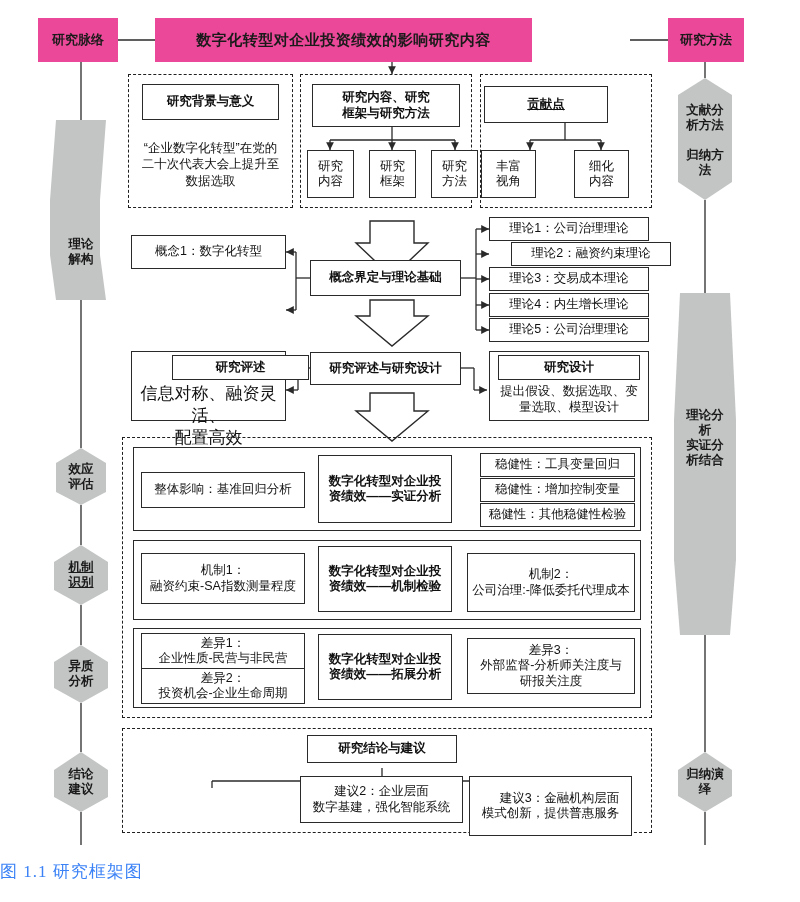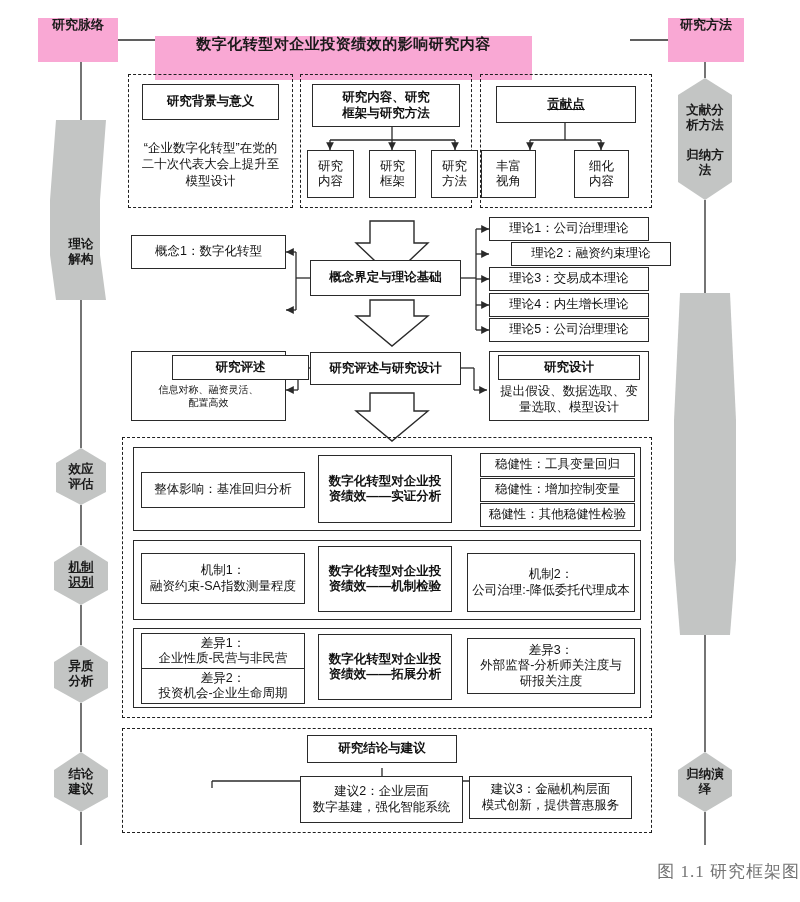--- a/index.html
+++ b/index.html
@@ -1,36 +1,36 @@
 <!DOCTYPE html>
 <html><head>
 <meta charset="utf-8">
 <style>
   html,body{margin:0;padding:0;background:#ffffff;}
   body{width:800px;height:902px;font-family:"Liberation Sans","DejaVu Sans",sans-serif;color:#111;}
   #root{position:relative;width:800px;height:902px;overflow:hidden;}
   .abs{position:absolute;box-sizing:border-box;}
   
-  .chip{background:#f9a8d4;display:flex;justify-content:center;
+  .chip{background:#ec4899;display:flex;align-items:center;justify-content:center;
         text-align:center;font-weight:bold;line-height:1.12;color:#1a1a1a;}
   .chip.title{font-size:15px;letter-spacing:.5px;}
   .chip.small{font-size:13px;}
   
   .sideLabel{position:absolute;display:flex;align-items:center;justify-content:center;
              text-align:center;font-size:12.5px;font-weight:bold;line-height:1.2;color:#1a1a1a;
              pointer-events:none;}
   
   .box{border:1.4px solid #2a2a2a;background:#fff;display:flex;flex-direction:column;
        align-items:center;justify-content:center;text-align:center;line-height:1.22;
        font-size:12.5px;color:#111;padding:2px 3px;}
   .box.b{font-weight:bold;}
   .dash{border:1.6px dashed #1f1f1f;background:transparent;}
   .solidGrp{border:1.4px solid #2a2a2a;background:#fff;}
-  .cap{position:absolute;width:100%;text-align:right;font-family:"Liberation Serif","DejaVu Serif",serif;
-       font-size:17px;color:#737373;letter-spacing:1px;}
+  .cap{position:absolute;width:100%;text-align:left;font-family:"Liberation Serif","DejaVu Serif",serif;
+       font-size:17px;color:#3b82f6;letter-spacing:1px;}
   svg.lines{position:absolute;left:0;top:0;width:800px;height:902px;pointer-events:none;}
   .fatArrow{fill:#fff;stroke:#2a2a2a;stroke-width:1.4;}
 </style>
 </head>
 <body>
 
 <div id="root">
 
   <svg class="lines" viewBox="0 0 800 902">
     <defs>
@@ -126,21 +126,21 @@
     <g fill="#c3c5c4" stroke="none">
       <polygon points="705,78 732,95 732,182 705,200 678,182 678,95"></polygon>
       <polygon points="705,293 730,293 736,420 736,560 730,635 680,635 674,560 674,420 680,293"></polygon>
       <polygon points="705,752 732,770 732,796 705,812 678,796 678,770"></polygon>
     </g>
   </svg>
 
   <div class="abs chip small" style="left:38px;top:18px;width:80px;height:44px;">
     <span>研究脉络</span>
   </div>
-  <div class="abs chip title" style="left:155px;top:36px;width:377px;height:44px;">
+  <div class="abs chip title" style="left:155px;top:18px;width:377px;height:44px;">
     <span>数字化转型对企业投资绩效的影响研究内容</span>
   </div>
   <div class="abs chip small" style="left:668px;top:18px;width:76px;height:44px;">
     <span>研究方法</span>
   </div>
 
   <div class="sideLabel" style="left:50px;top:232px;width:62px;height:40px;white-space:pre-line;">理论
 解构</div>
   <div class="sideLabel" style="left:50px;top:457px;width:62px;height:40px;white-space:pre-line;">效应
 评估</div>
@@ -149,58 +149,62 @@
   <div class="sideLabel" style="left:50px;top:654px;width:62px;height:40px;white-space:pre-line;">异质
 分析</div>
   <div class="sideLabel" style="left:50px;top:762px;width:62px;height:40px;white-space:pre-line;">结论
 建议</div>
 
   <div class="sideLabel" style="left:672px;top:96px;width:66px;height:88px;white-space:pre-line;">文献分
 析方法
 
 归纳方
 法</div>
+  <div class="sideLabel" style="left:670px;top:400px;width:70px;height:76px;white-space:pre-line;">理论分
+析
+实证分
+析结合</div>
   <div class="sideLabel" style="left:672px;top:762px;width:66px;height:40px;white-space:pre-line;">归纳演
 绎</div>
 
   <div class="abs dash" style="left:128px;top:74px;width:165px;height:134px;"></div>
   <div class="abs box b" style="left:142px;top:84px;width:137px;height:36px;">研究背景与意义</div>
   <div class="abs" style="left:134px;top:140px;width:153px;height:58px;text-align:center;font-size:12.5px;line-height:1.3;white-space:pre-line;">“企业数字化转型”在党的
 二十次代表大会上提升至
-模型设计</div>
+数据选取</div>
 
   <div class="abs dash" style="left:300px;top:74px;width:172px;height:134px;"></div>
   <div class="abs box b" style="left:312px;top:84px;width:148px;height:43px;white-space:pre-line;">研究内容、研究
 框架与研究方法</div>
   <div class="abs box" style="left:307px;top:150px;width:47px;height:48px;white-space:pre-line;">研究
 内容</div>
   <div class="abs box" style="left:369px;top:150px;width:47px;height:48px;white-space:pre-line;">研究
 框架</div>
   <div class="abs box" style="left:431px;top:150px;width:47px;height:48px;white-space:pre-line;">研究
 方法</div>
 
   <div class="abs dash" style="left:480px;top:74px;width:172px;height:134px;"></div>
-  <div class="abs box b" style="left:496px;top:86px;width:140px;height:37px;text-decoration:underline;">贡献点</div>
+  <div class="abs box b" style="left:484px;top:86px;width:124px;height:37px;text-decoration:underline;">贡献点</div>
   <div class="abs box" style="left:481px;top:150px;width:55px;height:48px;white-space:pre-line;">丰富
 视角</div>
   <div class="abs box" style="left:574px;top:150px;width:55px;height:48px;white-space:pre-line;">细化
 内容</div>
 
   <div class="abs box" style="left:131px;top:235px;width:155px;height:34px;">概念1：数字化转型</div>
   <div class="abs box b" style="left:310px;top:260px;width:151px;height:36px;">概念界定与理论基础</div>
 
   <div class="abs box" style="left:489px;top:217px;width:160px;height:24px;">理论1：公司治理理论</div>
   <div class="abs box" style="left:489px;top:242px;width:160px;height:24px;margin-left:22px;">理论2：融资约束理论</div>
   <div class="abs box" style="left:489px;top:267px;width:160px;height:24px;">理论3：交易成本理论</div>
   <div class="abs box" style="left:489px;top:293px;width:160px;height:24px;">理论4：内生增长理论</div>
   <div class="abs box" style="left:489px;top:318px;width:160px;height:24px;">理论5：公司治理理论</div>
 
   <div class="abs box" style="left:131px;top:351px;width:155px;height:70px;justify-content:flex-start;padding:0;"></div>
   <div class="abs box b" style="left:140px;top:355px;width:137px;height:25px;margin-left:32px;">研究评述</div>
-  <div class="abs" style="left:134px;top:383px;width:149px;height:36px;text-align:center;font-size:10px;line-height:1.3;white-space:pre-line;">信息对称、融资灵活、
+  <div class="abs" style="left:134px;top:383px;width:149px;height:36px;text-align:center;font-size:17px;line-height:1.3;white-space:pre-line;">信息对称、融资灵活、
 配置高效</div>
 
   <div class="abs box b" style="left:310px;top:352px;width:151px;height:33px;">研究评述与研究设计</div>
 
   <div class="abs box" style="left:489px;top:351px;width:160px;height:70px;justify-content:flex-start;padding:0;"></div>
   <div class="abs box b" style="left:498px;top:355px;width:142px;height:25px;">研究设计</div>
   <div class="abs" style="left:492px;top:383px;width:154px;height:36px;text-align:center;font-size:12.5px;line-height:1.3;white-space:pre-line;">提出假设、数据选取、变
 量选取、模型设计</div>
 
   <div class="abs dash" style="left:122px;top:437px;width:530px;height:281px;"></div>
@@ -229,18 +233,18 @@
   <div class="abs box b" style="left:318px;top:634px;width:134px;height:66px;white-space:pre-line;">数字化转型对企业投
 资绩效——拓展分析</div>
   <div class="abs box" style="left:467px;top:638px;width:168px;height:56px;white-space:pre-line;">差异3：
 外部监督-分析师关注度与
 研报关注度</div>
 
   <div class="abs dash" style="left:122px;top:728px;width:530px;height:105px;"></div>
   <div class="abs box b" style="left:307px;top:735px;width:150px;height:28px;">研究结论与建议</div>
   <div class="abs box" style="left:300px;top:776px;width:163px;height:47px;white-space:pre-line;">建议2：企业层面
 数字基建，强化智能系统</div>
-  <div class="abs box" style="left:469px;top:776px;width:163px;height:43px;white-space:pre-line;">建议3：金融机构层面
+  <div class="abs box" style="left:469px;top:776px;width:163px;height:60px;white-space:pre-line;text-align:right;">建议3：金融机构层面
 模式创新，提供普惠服务</div>
 
   <div class="cap" style="left:0;top:860px;">图 1.1 研究框架图</div>
 
 </div>
 
 </body></html>

